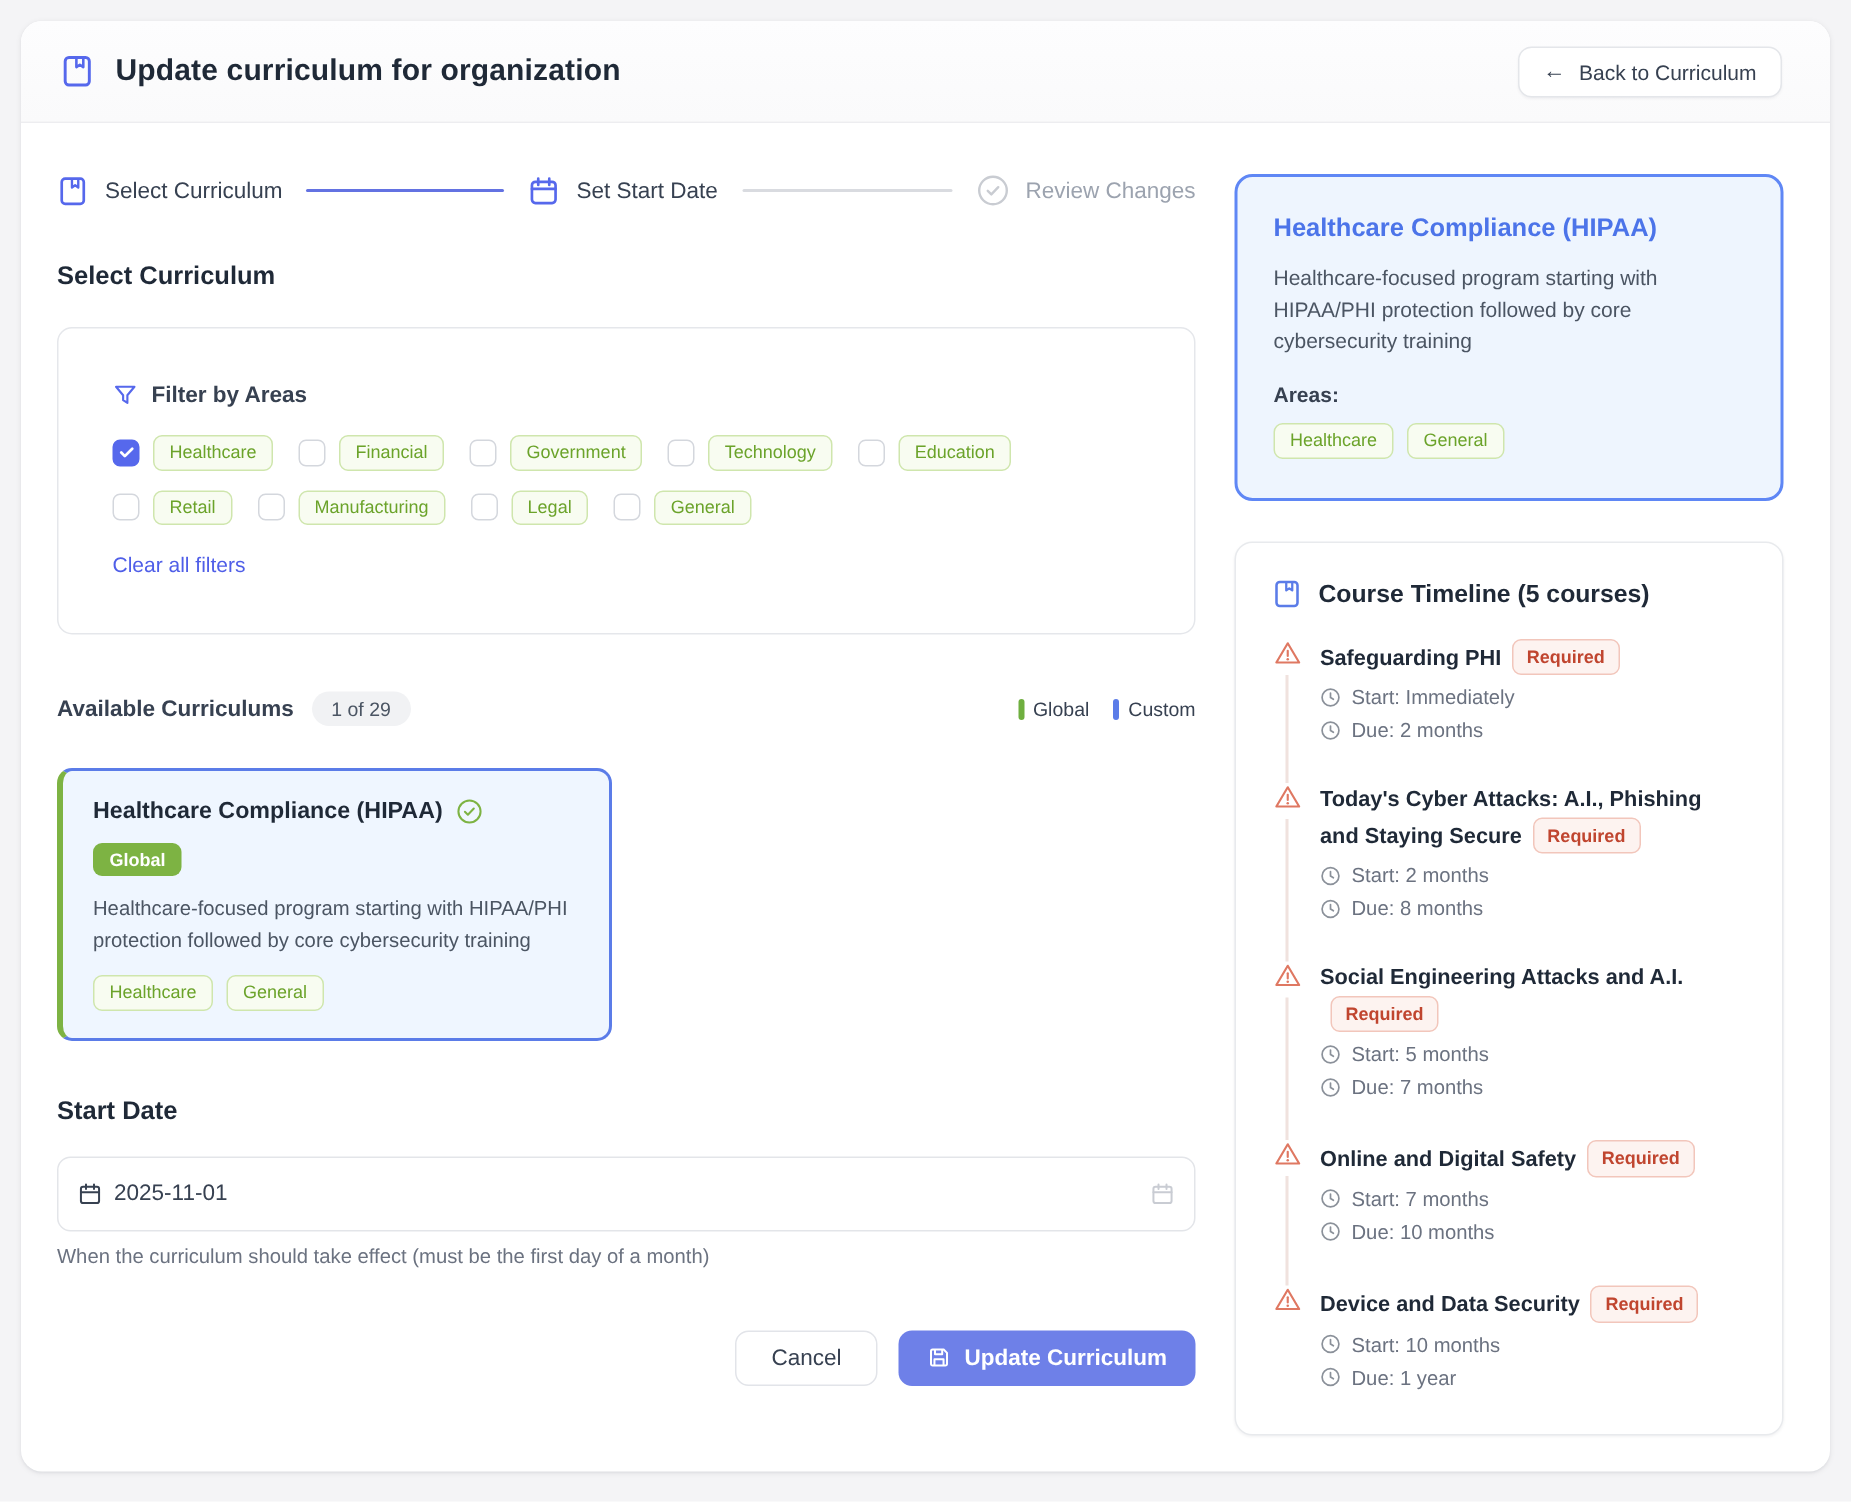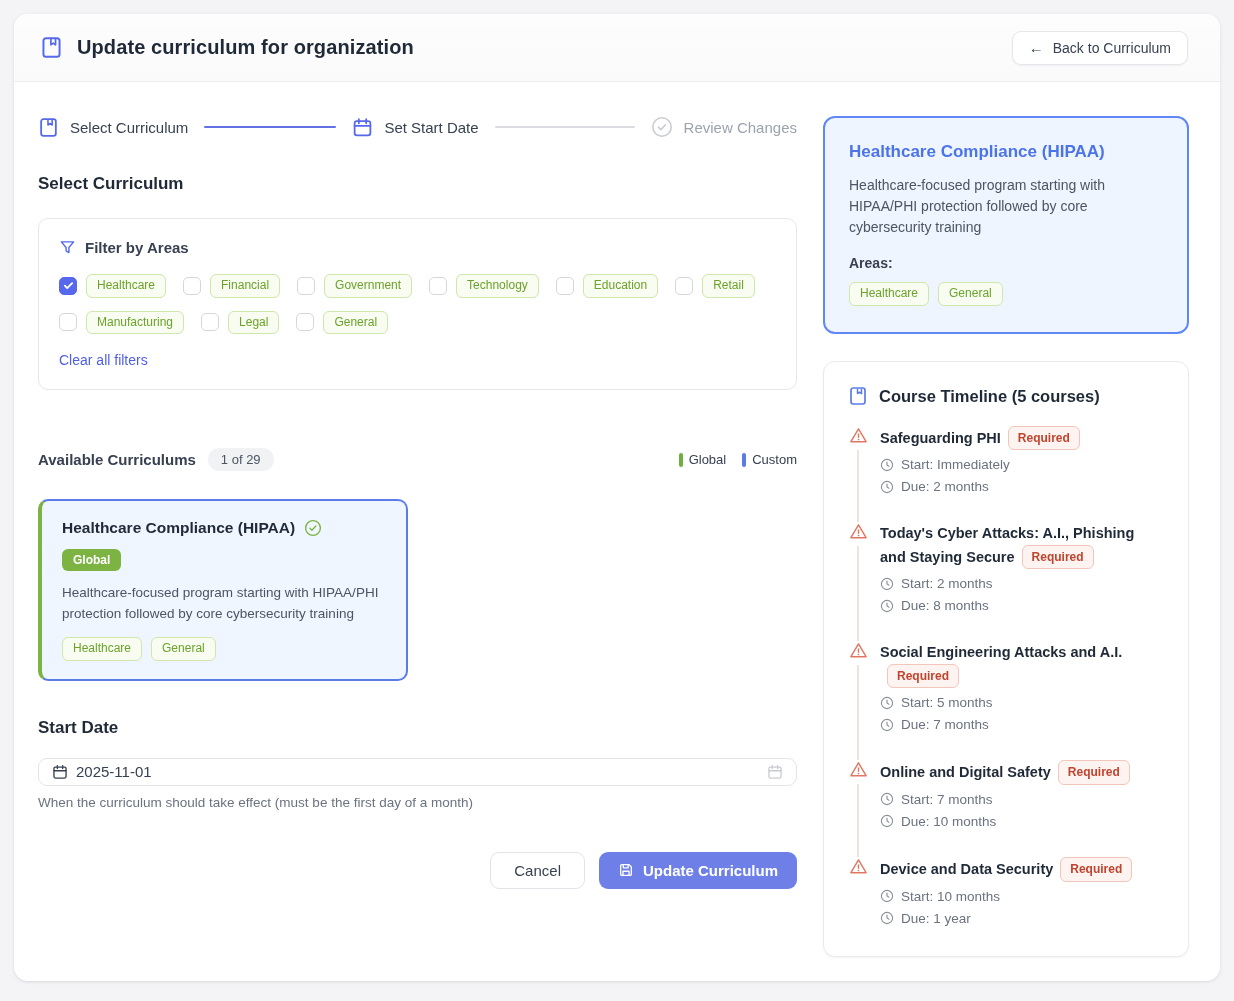--- a/index.html
+++ b/index.html
@@ -31,37 +31,37 @@
   .stepper { display:flex; align-items:center; width:100%; }
   .step { display:flex; align-items:center; gap:11px; flex:none; }
   .step-label { font-size:15px; color:#374151; }
   .step.inactive .step-label { color:#9ca3af; }
   .conn { height:2px; border-radius:2px; margin:0 16px; }
   .conn.c1 { flex:0 0 132px; background:#6372e2; }
   .conn.c2 { flex:1; background:#d9dbe0; }
   
   .sec-h { font-size:17px; font-weight:bold; color:#1f2937; }
   
-  .filter-card { margin-top:24px; border:1px solid #e5e7eb; border-radius:10px; padding:20px; }
+  .filter-card { margin-top:24px; border:1px solid #e5e7eb; border-radius:10px; padding:36px; }
   .filter-head { display:flex; align-items:center; gap:9px; margin-bottom:18px; }
   .filter-title { font-size:15px; font-weight:bold; color:#374151; }
   .filter-grid { display:flex; flex-wrap:wrap; column-gap:17px; row-gap:13px; max-width:700px; }
   .f-item { display:flex; align-items:center; gap:9px; cursor:pointer; }
   .cbx {
     width:18px; height:18px; border-radius:5px; border:1.5px solid #d4d7dd; background:#fff;
     display:flex; align-items:center; justify-content:center; flex:none;
   }
   .cbx.checked { background:#5668ec; border-color:#5668ec; }
   .tag-pill {
     background:#f8fcf1; border:1px solid #cfe6ad; color:#6ba32a; font-size:12px;
     border-radius:6px; padding:3px 10px; line-height:1.3; white-space:nowrap;
   }
   .clear-link { display:inline-block; margin-top:18px; font-size:14px; color:#4f5ee8; cursor:pointer; }
   
-  .avail-row { display:flex; align-items:center; margin-top:58px; }
+  .avail-row { display:flex; align-items:center; margin-top:38px; }
   .avail-label { font-size:15px; font-weight:bold; color:#374151; }
   .count-pill { margin-left:12px; background:#f1f2f4; color:#4b5563; font-size:13px; border-radius:999px; padding:4px 13px; }
   .legend { margin-left:auto; display:flex; align-items:center; gap:16px; }
   .legend-item { display:flex; align-items:center; gap:6px; }
   .legend-bar { width:4px; height:14px; border-radius:2px; }
   .legend-label { font-size:13px; color:#374151; }
   
   .cur-card {
     margin-top:28px; width:370px; background:#eff6ff; border:2px solid #5b7ce8;
     border-left:4px solid #7db343; border-radius:10px; padding:18px 20px; cursor:pointer;
@@ -70,21 +70,21 @@
   .cur-title { font-size:15.5px; font-weight:bold; color:#1f2937; }
   .global-badge {
     display:inline-block; margin-top:12px; background:#7db343; color:#fff; font-size:12px;
     font-weight:bold; border-radius:6px; padding:4px 11px;
   }
   .cur-desc { margin-top:12px; font-size:13.5px; color:#4b5563; line-height:1.55; max-width:330px; }
   .cur-tags { margin-top:12px; display:flex; gap:9px; }
   
   .sd-h { margin-top:37px; }
   .date-input {
-    margin-top:20px; height:28px; border:1px solid #e3e5e9; border-radius:9px;
+    margin-top:20px; height:50px; border:1px solid #e3e5e9; border-radius:9px;
     display:flex; align-items:center; padding:0 13px; gap:8px; background:#fff; cursor:text;
   }
   .date-val { font-size:15px; color:#374151; }
   .date-input .right-cal { margin-left:auto; }
   .helper { margin-top:9px; font-size:13.5px; color:#6b7280; }
   
   .actions { margin-top:42px; display:flex; justify-content:flex-end; gap:14px; }
   .btn-cancel {
     background:#fff; border:1px solid #e2e4e9; border-radius:9px; padding:0 23px; height:37px;
     font-size:15px; color:#374151; cursor:pointer; font-family:inherit;

